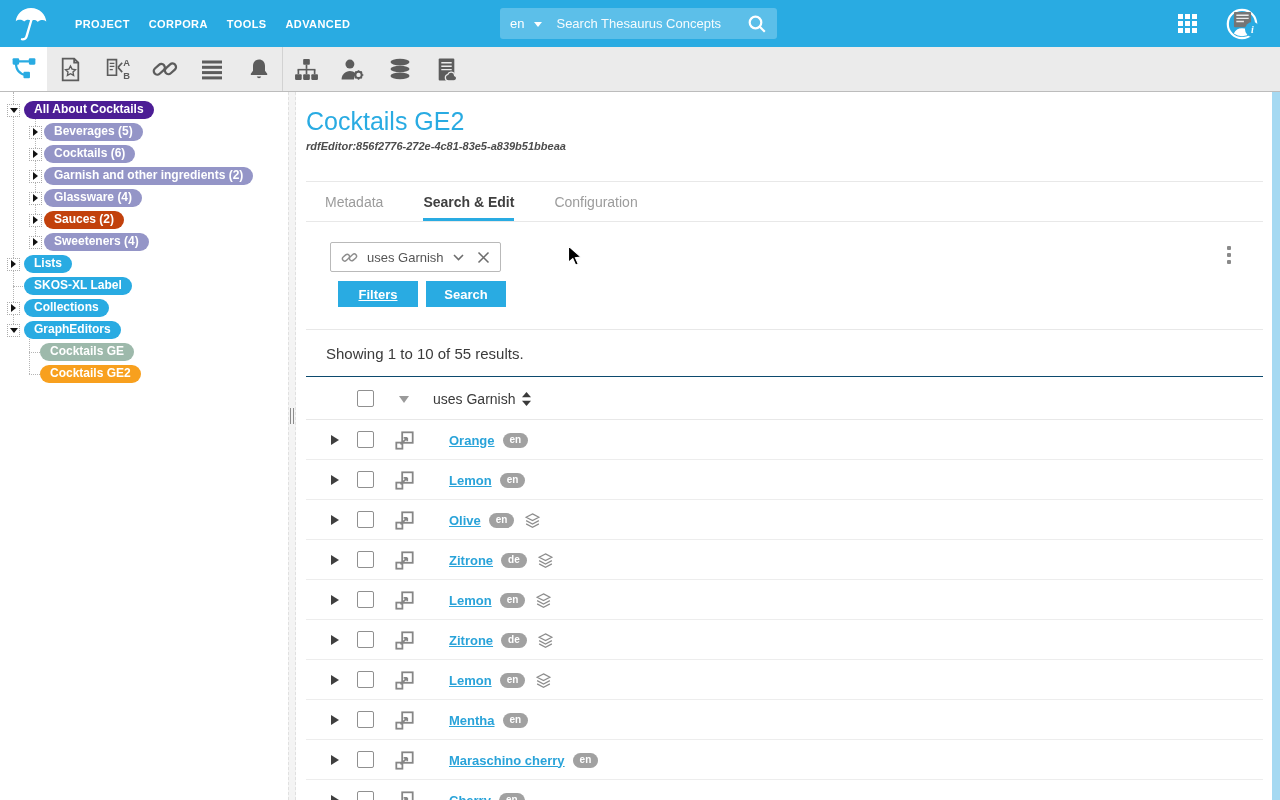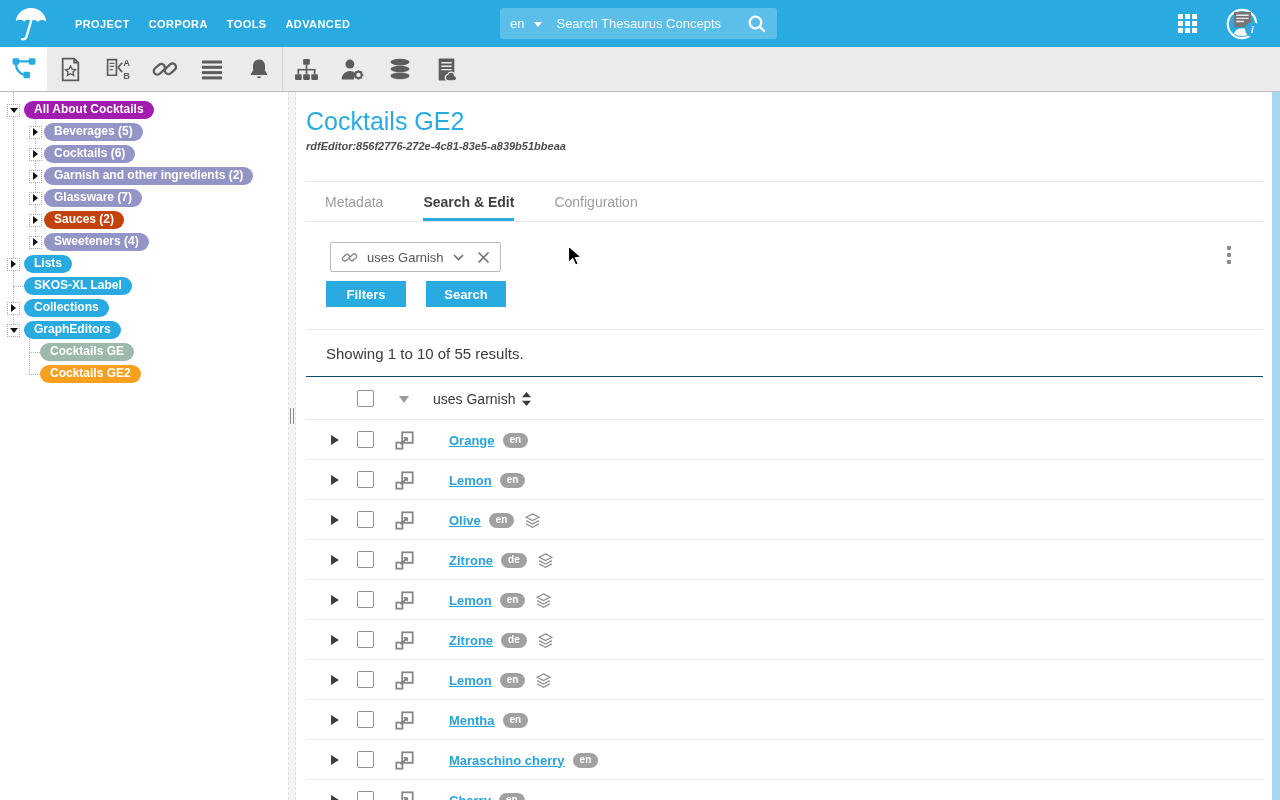--- a/index.html
+++ b/index.html
@@ -52,21 +52,21 @@
   .tab.active { color:#3f3f3f; font-weight:700; border-bottom-color:#29abe2; }
 
   .filter-sec { position:relative; height:108px; border-bottom:1px solid #e8e8e8; }
   .chip { position:absolute; left:24px; top:20px; height:30px; border:1px solid #b9b9b9; border-radius:2px; background:#fff; display:flex; align-items:center; padding:0 10px; gap:9px; }
   .chip-label { font-size:13px; color:#555; white-space:nowrap; }
   .chip-chevron, .chip-close { display:flex; cursor:pointer; }
   .chip-close { margin-left:4px; }
   .kebab { position:absolute; right:26px; top:22px; width:16px; padding:2px; display:flex; flex-direction:column; align-items:center; gap:3.5px; cursor:pointer; }
   .kebab i { width:3.5px; height:3.5px; background:#8a8a8a; border-radius:1px; }
   .btn { position:absolute; top:59px; width:80px; height:26px; background:#29abe2; color:#fff; font-size:13px; font-weight:700; border:none; font-family:inherit; display:flex; align-items:center; justify-content:center; cursor:pointer; }
-  .btn-filters { left:20px; }
+  .btn-filters { left:32px;text-decoration:underline; }
   .btn-search { left:120px; }
 
   .summary { height:47px; border-bottom:1px solid #0c4a6e; display:flex; align-items:center; padding-left:20px; font-size:15px; color:#3a3a3a; }
 
   .thead { position:relative; height:43px; border-bottom:1px solid #e8e8e8; }
   .cbx { position:absolute; width:17px; height:17px; border:1px solid #909090; border-radius:2px; background:#fff; cursor:pointer; }
   .thead .cbx { left:51px; top:13px; }
   .thead-caret { position:absolute; left:93px; top:19px; width:0; height:0; border-left:5.5px solid transparent; border-right:5.5px solid transparent; border-top:7px solid #9a9a9a; cursor:pointer; }
   .thead-main { position:absolute; left:127px; top:0; height:43px; display:flex; align-items:center; gap:7px; }
   .thead-label { font-size:14px; color:#3a3a3a; white-space:nowrap; }
@@ -224,37 +224,37 @@
   <div class="guide-v" style="left:13px; top:0; height:238px;"></div>
   <div class="guide-v" style="left:35px; top:27px; height:123px;"></div>
   <div class="guide-v" style="left:29px; top:247px; height:35px;"></div>
   <div class="guide-h" style="left:13px; top:194px; width:10px;"></div>
   <div class="guide-h" style="left:29px; top:260px; width:11px;"></div>
   <div class="guide-h" style="left:29px; top:282px; width:11px;"></div>
   <div>
       <div class="tree-caret" style="left: 7px; top: 11.5px;">
         <span class="tri-down"></span>
       </div>
-      <div class="tree-pill" style="left: 24px; top: 9px; background: #a21caf;">All About Cocktails</div>
+      <div class="tree-pill" style="left: 24px; top: 9px; background: #4c1d95;">All About Cocktails</div>
       <div class="tree-caret" style="left: 29px; top: 33.5px;">
         <span class="tri-right"></span>
       </div>
       <div class="tree-pill" style="left: 44px; top: 31px; background: rgb(148, 149, 199);">Beverages (5)</div>
       <div class="tree-caret" style="left: 29px; top: 55.5px;">
         <span class="tri-right"></span>
       </div>
       <div class="tree-pill" style="left: 44px; top: 53px; background: rgb(148, 149, 199);">Cocktails (6)</div>
       <div class="tree-caret" style="left: 29px; top: 77.5px;">
         <span class="tri-right"></span>
       </div>
       <div class="tree-pill" style="left: 44px; top: 75px; background: rgb(148, 149, 199);">Garnish and other ingredients (2)</div>
       <div class="tree-caret" style="left: 29px; top: 99.5px;">
         <span class="tri-right"></span>
       </div>
-      <div class="tree-pill" style="left: 44px; top: 97px; background: rgb(148, 149, 199);">Glassware (7)</div>
+      <div class="tree-pill" style="left: 44px; top: 97px; background: rgb(148, 149, 199);">Glassware (4)</div>
       <div class="tree-caret" style="left: 29px; top: 121.5px;">
         <span class="tri-right"></span>
       </div>
       <div class="tree-pill" style="left: 44px; top: 119px; background: #c2410c;">Sauces (2)</div>
       <div class="tree-caret" style="left: 29px; top: 143.5px;">
         <span class="tri-right"></span>
       </div>
       <div class="tree-pill" style="left: 44px; top: 141px; background: rgb(148, 149, 199);">Sweeteners (4)</div>
       <div class="tree-caret" style="left: 7px; top: 165.5px;">
         <span class="tri-right"></span>

